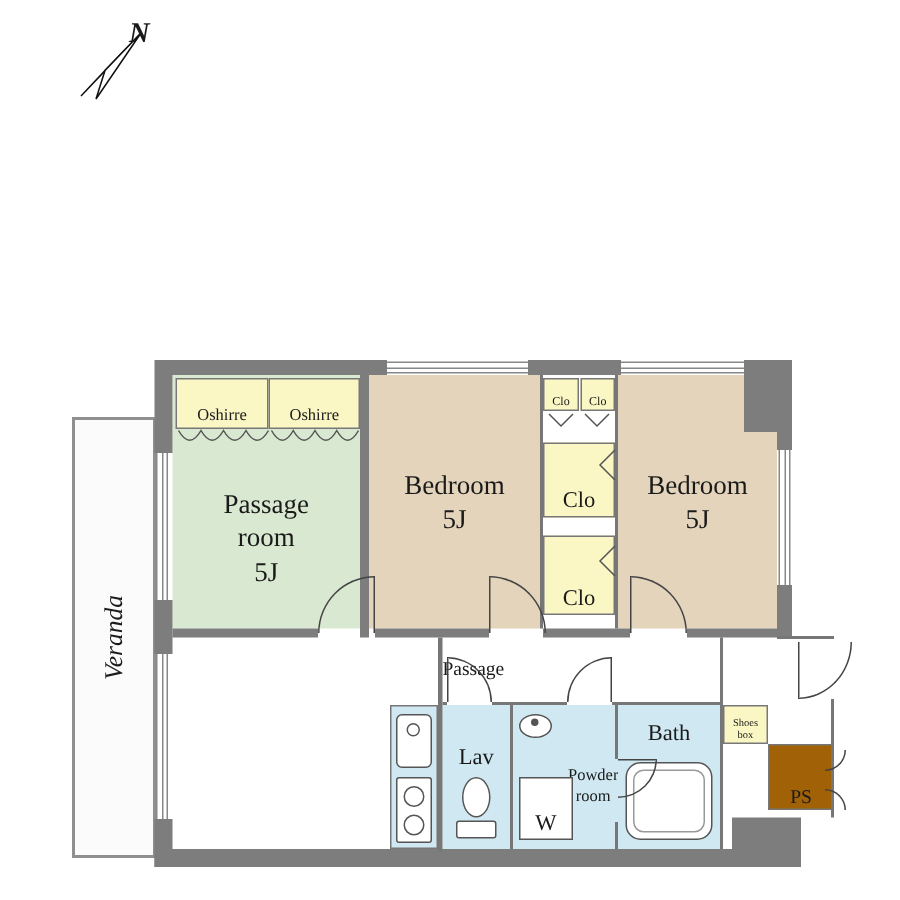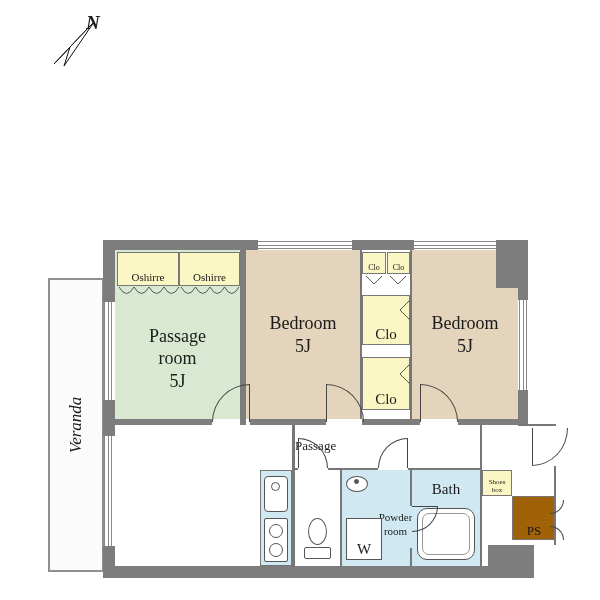--- a/index.html
+++ b/index.html
@@ -60,20 +60,23 @@
     <span class="lbl lbl-room">Bedroom
 5J</span>
   </div>
   <div class="abs" style="left:362px;top:250px;width:48px;height:169px;background:#fff;"></div>
   <div class="room" style="left: 412px; top: 250px; width: 106px; height: 169px; background: rgb(227, 212, 187);">
     <span class="lbl lbl-room">Bedroom
 5J</span>
   </div>
   <div class="room" style="left:295px;top:425px;width:185px;height:43px;justify-content:flex-start;padding-right:14px;background:#fff;">
     <span class="lbl lbl-sm">Passage</span>
+  </div>
+  <div class="room" style="left: 295px; top: 470px; width: 45px; height: 98px; align-items: flex-start; padding-top: 26px; background: rgb(207, 232, 241);">
+    <span class="lbl lbl-mid">Lav</span>
   </div>
   <div class="room" style="left: 342px; top: 470px; width: 89px; height: 98px; align-items: center; padding-top: 12px; padding-left: 18px; background: rgb(207, 232, 241);">
     <span class="lbl lbl-xs">Powder
 room</span>
   </div>
   <div class="room" style="left: 412px; top: 470px; width: 68px; height: 98px; align-items: flex-start; padding-top: 10px; background: rgb(207, 232, 241);">
     <span class="lbl lbl-mid">Bath</span>
   </div>
   <div class="abs" style="left: 260px; top: 470px; width: 32px; height: 96px; border: 1px solid rgb(119, 119, 119); background: rgb(207, 232, 241);"></div>
 

